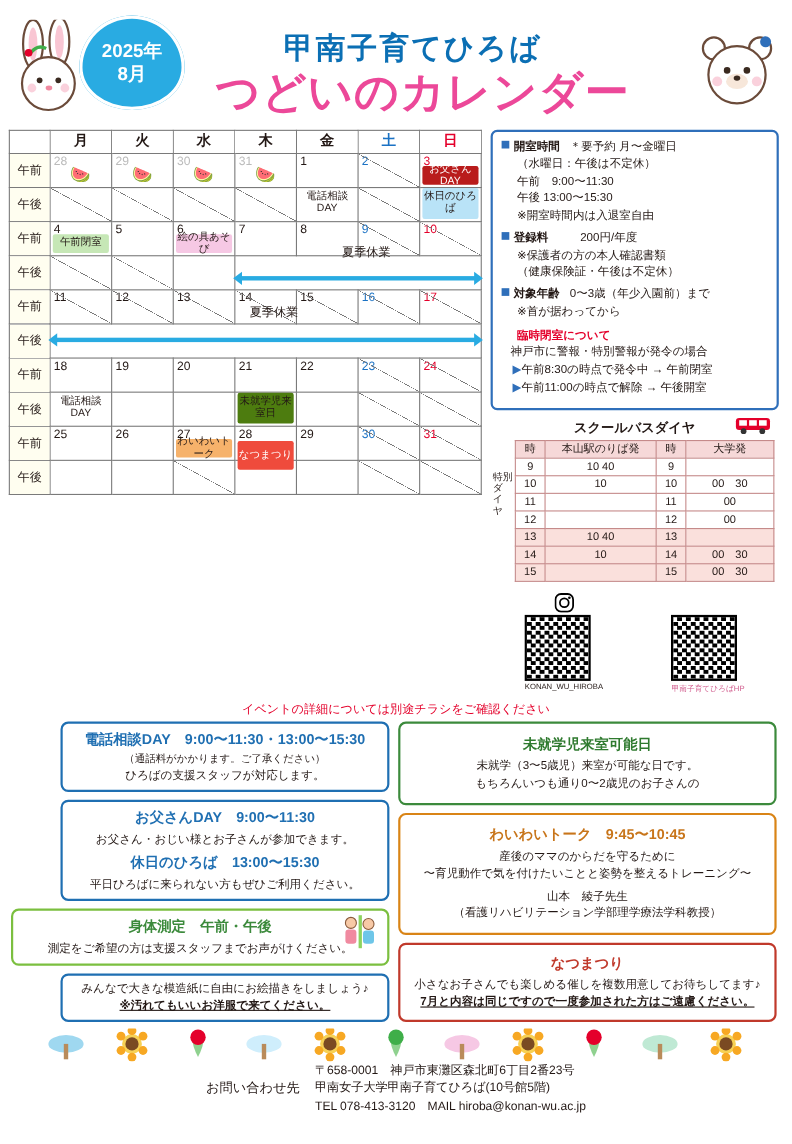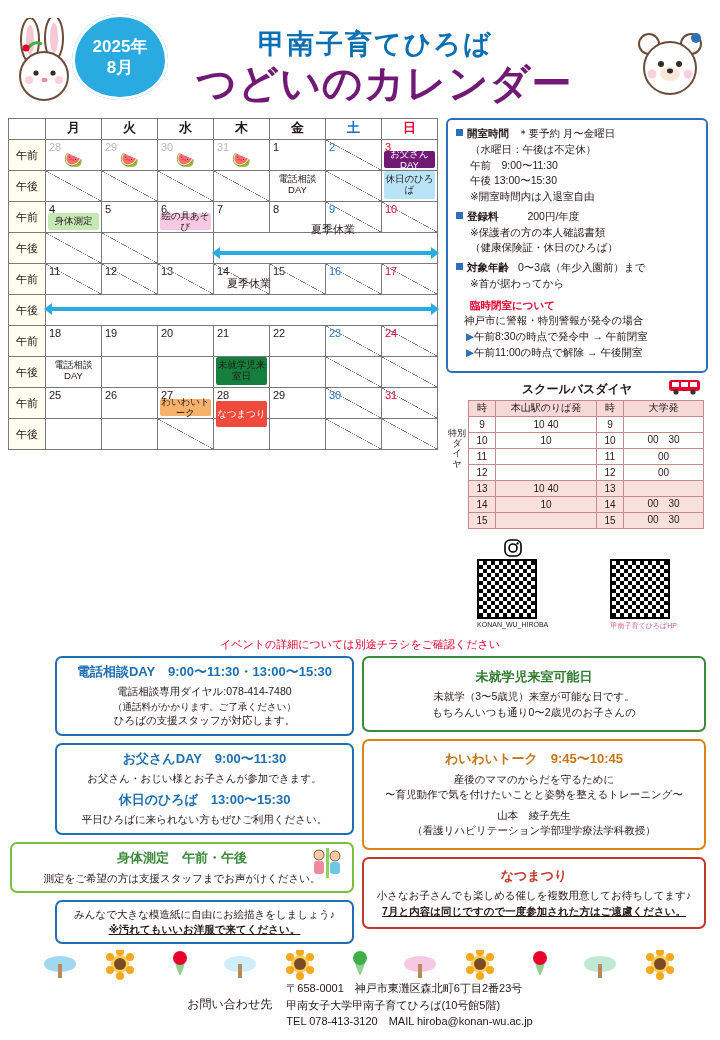--- a/index.html
+++ b/index.html
@@ -21,21 +21,21 @@
     font-weight:bold;font-size:17px;line-height:1.25;
     box-shadow:0 0 0 3px #ffffff inset;
   }
   .bubble span{display:block;}
   .title1{
     position:absolute;left:258px;top:26px;
     font-size:27px;font-weight:bold;color:#0b6fb4;letter-spacing:2px;
   }
   .title2{
     position:absolute;left:196px;top:56px;
-    font-size:40px;font-weight:bold;color:#701a75;letter-spacing:1px;
+    font-size:40px;font-weight:bold;color:#ec4899;letter-spacing:1px;
   }
   .rabbit,.bear{position:absolute;}
   .rabbit{left:8px;top:18px;}
   .bear{right:10px;top:26px;}
 
   
   .main{display:flex;padding:0 8px;gap:8px;}
   .cal-wrap{width:430px;}
   .side{width:262px;}
 
@@ -59,24 +59,24 @@
   td.cell{height:30px;}
   .diag{
     position:absolute;inset:0;
     background:linear-gradient(to top right,transparent 49.4%,#7a7a7a 49.4%,#7a7a7a 50.6%,transparent 50.6%);
   }
   .tag{
     position:absolute;left:2px;right:2px;top:11px;bottom:2px;
     display:flex;align-items:center;justify-content:center;
     font-size:9.5px;line-height:1.15;border-radius:2px;
   }
-  .tag.blue{background:#701a75;color:#fff;}
+  .tag.blue{background:#b91c1c;color:#fff;}
   .tag.bluelight{background:#b9e3f7;color:#231815;}
   .tag.green{background:#c6e7b6;}
-  .tag.greenbox{background:#15803d;}
+  .tag.greenbox{background:#4d7c0f;}
   .tag.pink{background:#f6c8e4;}
   .tag.orange{background:#f6b26b;}
   .tag.red{background:#ef4b3c;color:#fff;}
   .tag.plain{background:transparent;}
   .band{
     position:absolute;left:15px;right:0;top:9px;height:20px;
     display:flex;align-items:center;justify-content:center;
     font-size:11px;color:#231815;
   }
   .arrow{position:absolute;left:4px;right:4px;top:13px;height:4px;background:#29abe2;}
@@ -251,21 +251,21 @@
             </td>
         <td class="cell">
               <div class="tag bluelight" style="top:0">休日のひろば</div>
             </td>
       </tr>
 
       <tr>
         <td class="rowlabel">午前</td>
         <td class="cell">
               <span class="daynum">4</span>
-              <div class="tag green">身体測定</div>
+              <div class="tag green">午前閉室</div>
             </td>
         <td class="cell">
               <span class="daynum">5</span>
             </td>
         <td class="cell">
               <span class="daynum">6</span>
               <div class="tag pink">絵の具あそび</div>
             </td>
         <td class="cell">
               <span class="daynum">7</span>
@@ -439,38 +439,38 @@
         <span style="margin-left:6px">＊要予約 月〜金曜日</span>
         <span class="ind">（水曜日：午後は不定休）</span>
         <span class="ind">午前　9:00〜11:30</span>
         <span class="ind">午後 13:00〜15:30</span>
         <span class="ind">※開室時間内は入退室自由</span>
       </div>
       <div class="li">
         <span class="sq"></span><span class="b">登録料</span>
         <span style="margin-left:26px">200円/年度</span>
         <span class="ind">※保護者の方の本人確認書類</span>
-        <span class="ind">（健康保険証・休日のひろば）</span>
+        <span class="ind">（健康保険証・午後は不定休）</span>
       </div>
       <div class="li">
         <span class="sq"></span><span class="b">対象年齢</span>
         <span style="margin-left:6px">0〜3歳（年少入園前）まで</span>
         <span class="ind">※首が据わってから</span>
       </div>
       <div class="li" style="margin-top:6px">
         <div class="b red" style="padding-left:14px">臨時閉室について</div>
         <div style="padding-left:8px">神戸市に警報・特別警報が発令の場合</div>
         <div style="padding-left:10px"><span class="tri">▶</span><span>午前8:30の時点で発令中 → 午前閉室</span></div>
         <div style="padding-left:10px"><span class="tri">▶</span><span>午前11:00の時点で解除 → 午後開室</span></div>
       </div>
     </div>
 
     <div class="bus-title">スクールバスダイヤ</div>
     <div style="position:relative">
-      <div style="position:absolute;left:2px;top:28px;font-size:9px;width:18px;line-height:1.15;text-align:center">特別ダイヤ</div>
+      <div style="position:absolute;left:2px;top:28px;font-size:9px;width:18px;line-height:1.15;text-align:left">特別ダイヤ</div>
       <table class="bus">
         <tbody>
             <tr>
           <th style="width:22px">時</th>
           <th style="width:96px">本山駅のりば発</th>
           <th style="width:22px">時</th>
           <th>大学発</th>
         </tr>
         <tr>
               <td>9</td>
@@ -544,21 +544,20 @@
   </div>
 </div>
 
 <div class="note-center">イベントの詳細については別途チラシをご確認ください</div>
 
 <div class="panels">
   <div class="col">
 
     <div class="panel p-blue">
       <h4>電話相談DAY　9:00〜11:30・13:00〜15:30</h4>
-      <div>電話相談専用ダイヤル:078-414-7480</div>
       <div class="small">（通話料がかかります。ご了承ください）</div>
       <div>ひろばの支援スタッフが対応します。</div>
     </div>
 
     <div class="panel p-blue">
       <h4>お父さんDAY　9:00〜11:30</h4>
       <div>お父さん・おじい様とお子さんが参加できます。</div>
       <h4 style="margin-top:4px">休日のひろば　13:00〜15:30</h4>
       <div>平日ひろばに来られない方もぜひご利用ください。</div>
     </div>

